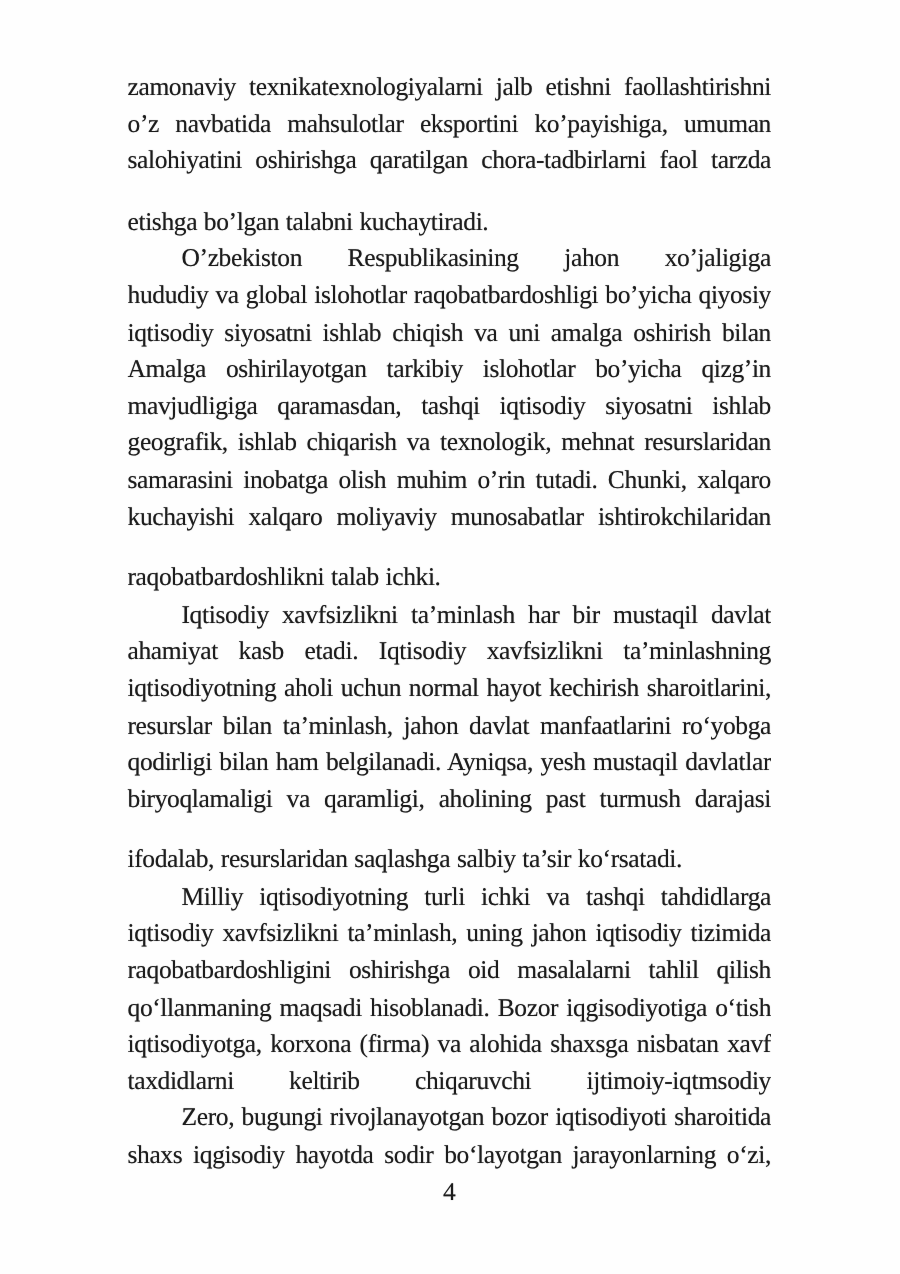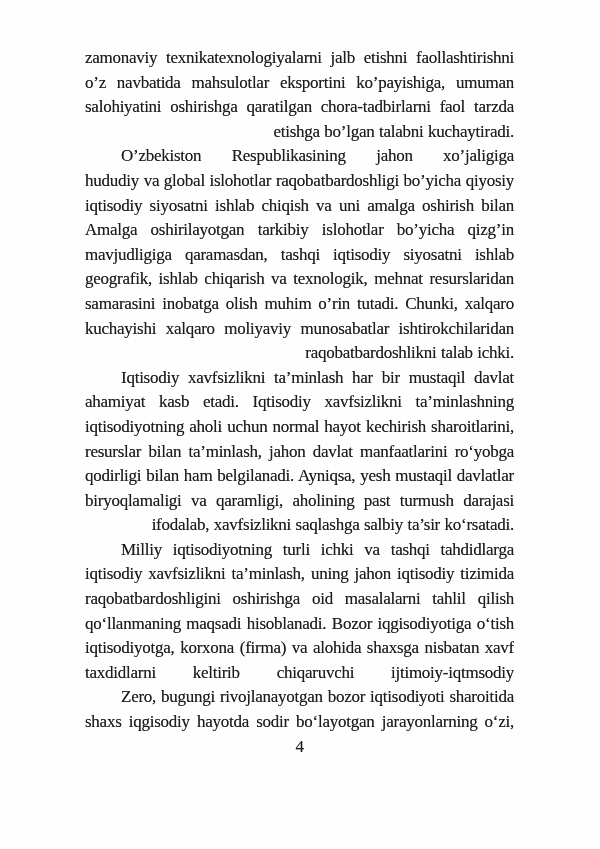--- a/index.html
+++ b/index.html
@@ -27,21 +27,21 @@
   }
   .para { margin: 0; padding: 0; }
   .ln {
     height: 24.6px;
     overflow: hidden;
     word-spacing: 0.5px;
   }
   
   .j { text-align: justify; text-align-last: justify; }
   
-  .e { text-align: right; }
+  .e { text-align: left; margin-top: 16px; }
   
   .ind { text-indent: 36px; }
   .page-number {
     margin-top: 0.5px;
     text-align: center;
     height: 24.6px;
   }
 </style>
 </head>
 <body>
@@ -68,21 +68,21 @@
       <div class="ln e">raqobatbardoshlikni talab ichki.</div>
     </div>
 
     <div class="para">
       <div class="ln j ind">Iqtisodiy xavfsizlikni ta’minlash har bir mustaqil davlat uchun muhim</div>
       <div class="ln j">ahamiyat kasb etadi. Iqtisodiy xavfsizlikni ta’minlashning dolzarbligi uning milliy</div>
       <div class="ln j">iqtisodiyotning aholi uchun normal hayot kechirish sharoitlarini, uni barqaror tarzda</div>
       <div class="ln j">resurslar bilan ta’minlash, jahon davlat manfaatlarini roʻyobga chiqara olishga</div>
       <div class="ln j">qodirligi bilan ham belgilanadi. Ayniqsa, yesh mustaqil davlatlar iqtisodiyotining</div>
       <div class="ln j">biryoqlamaligi va qaramligi, aholining past turmush darajasi oʻzida ijtimoiy tahdidni</div>
-      <div class="ln e">ifodalab, xavfsizlikni saqlashga salbiy ta’sir koʻrsatadi.</div>
+      <div class="ln e">ifodalab, resurslaridan saqlashga salbiy ta’sir koʻrsatadi.</div>
     </div>
 
     <div class="para">
       <div class="ln j ind">Milliy iqtisodiyotning turli ichki va tashqi tahdidlarga bardoshliligi hamda</div>
       <div class="ln j">iqtisodiy xavfsizlikni ta’minlash, uning jahon iqtisodiy tizimida</div>
       <div class="ln j">raqobatbardoshligini oshirishga oid masalalarni tahlil qilish mazkur oʻquv</div>
       <div class="ln j">qoʻllanmaning maqsadi hisoblanadi. Bozor iqgisodiyotiga oʻtish davrida milliy</div>
       <div class="ln j">iqtisodiyotga, korxona (firma) va alohida shaxsga nisbatan xavf tugʻdirayotgan</div>
       <div class="ln j">taxdidlarni keltirib chiqaruvchi ijtimoiy-iqtmsodiy jarayonlarning barchasi oʻquv</div>
     </div>

